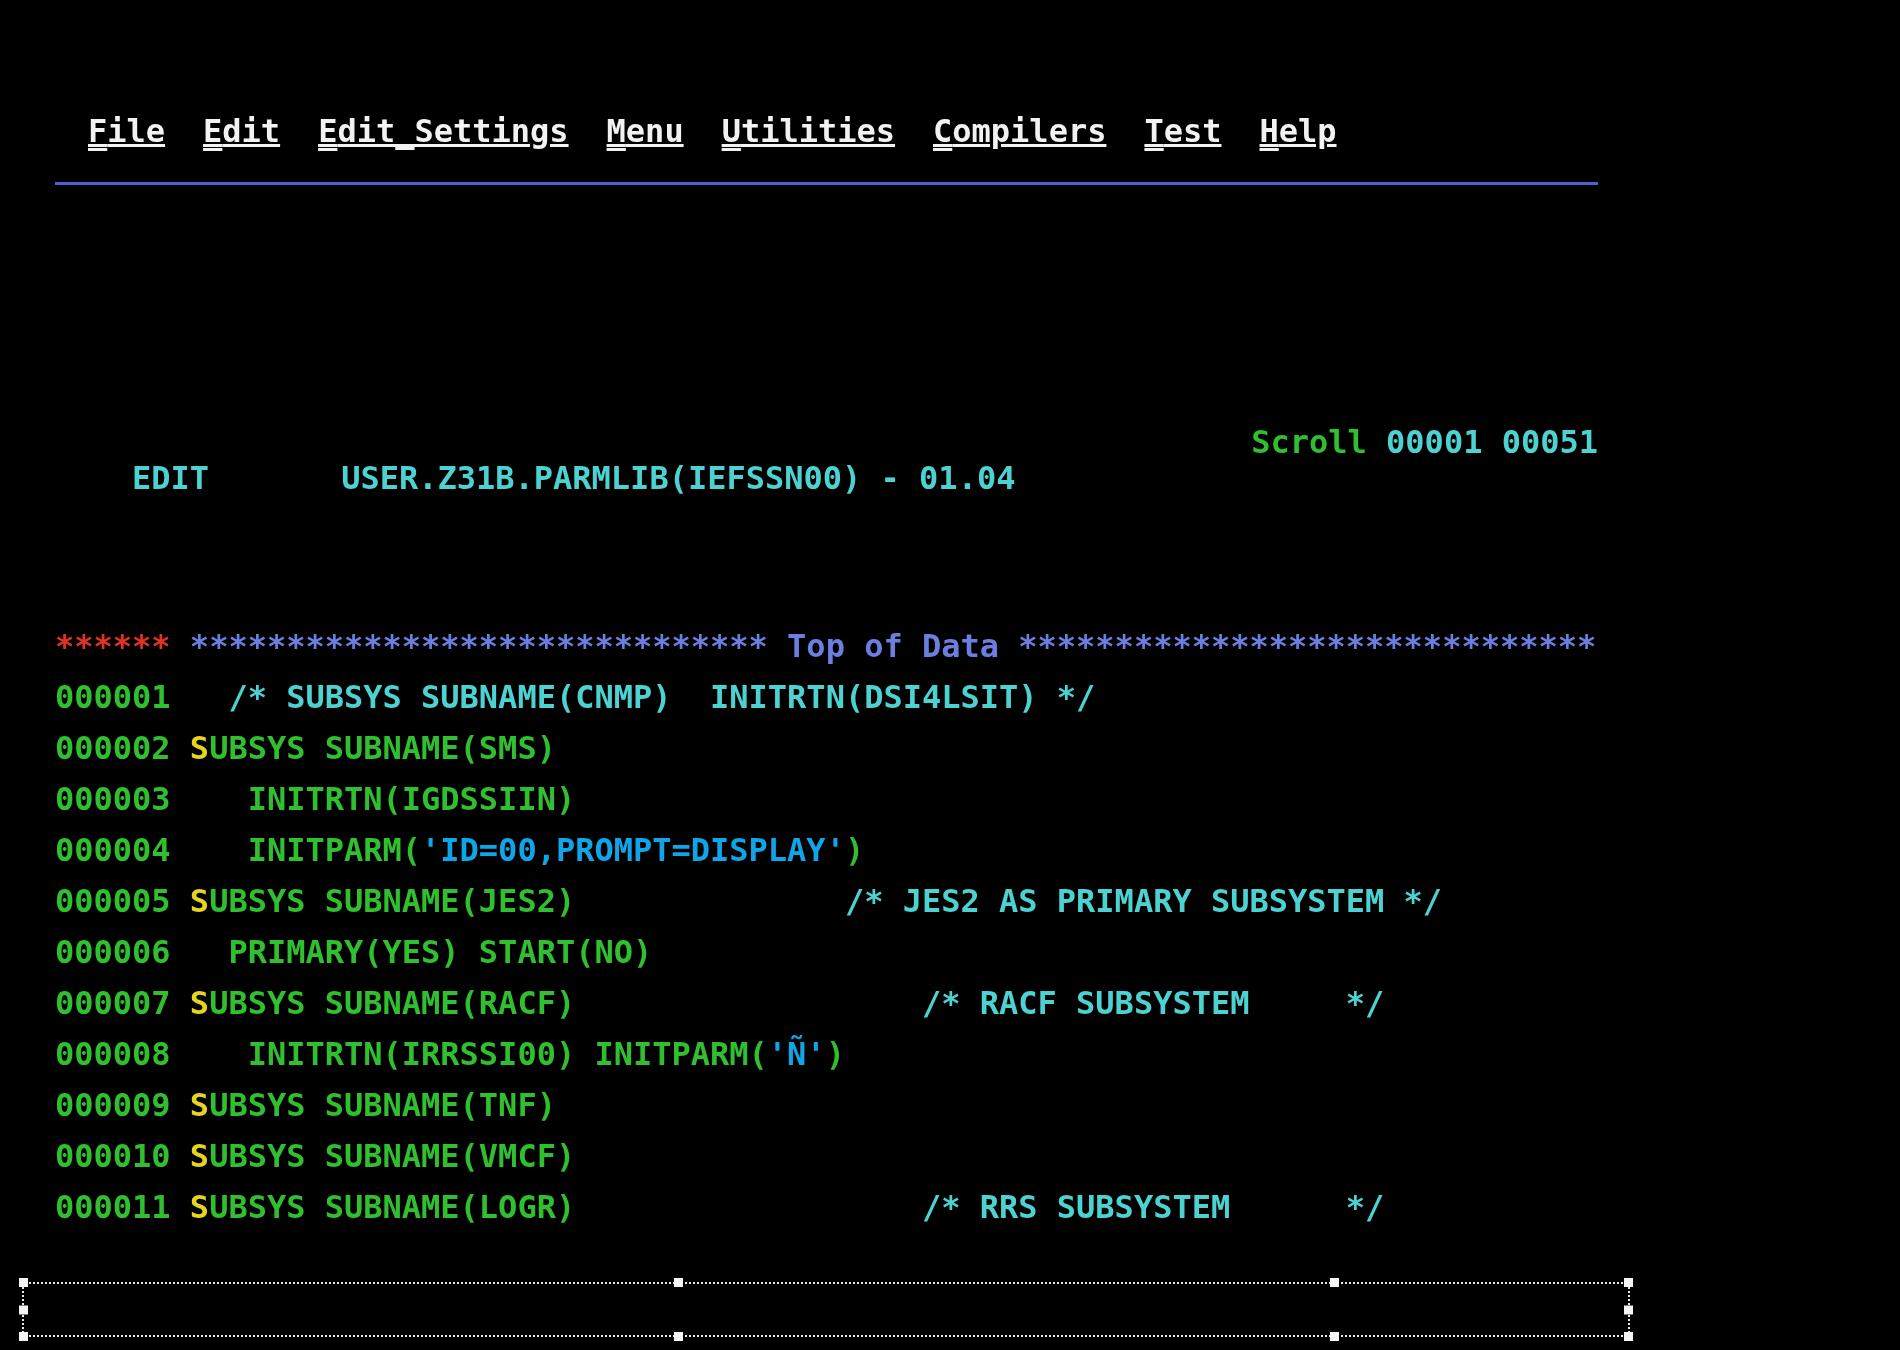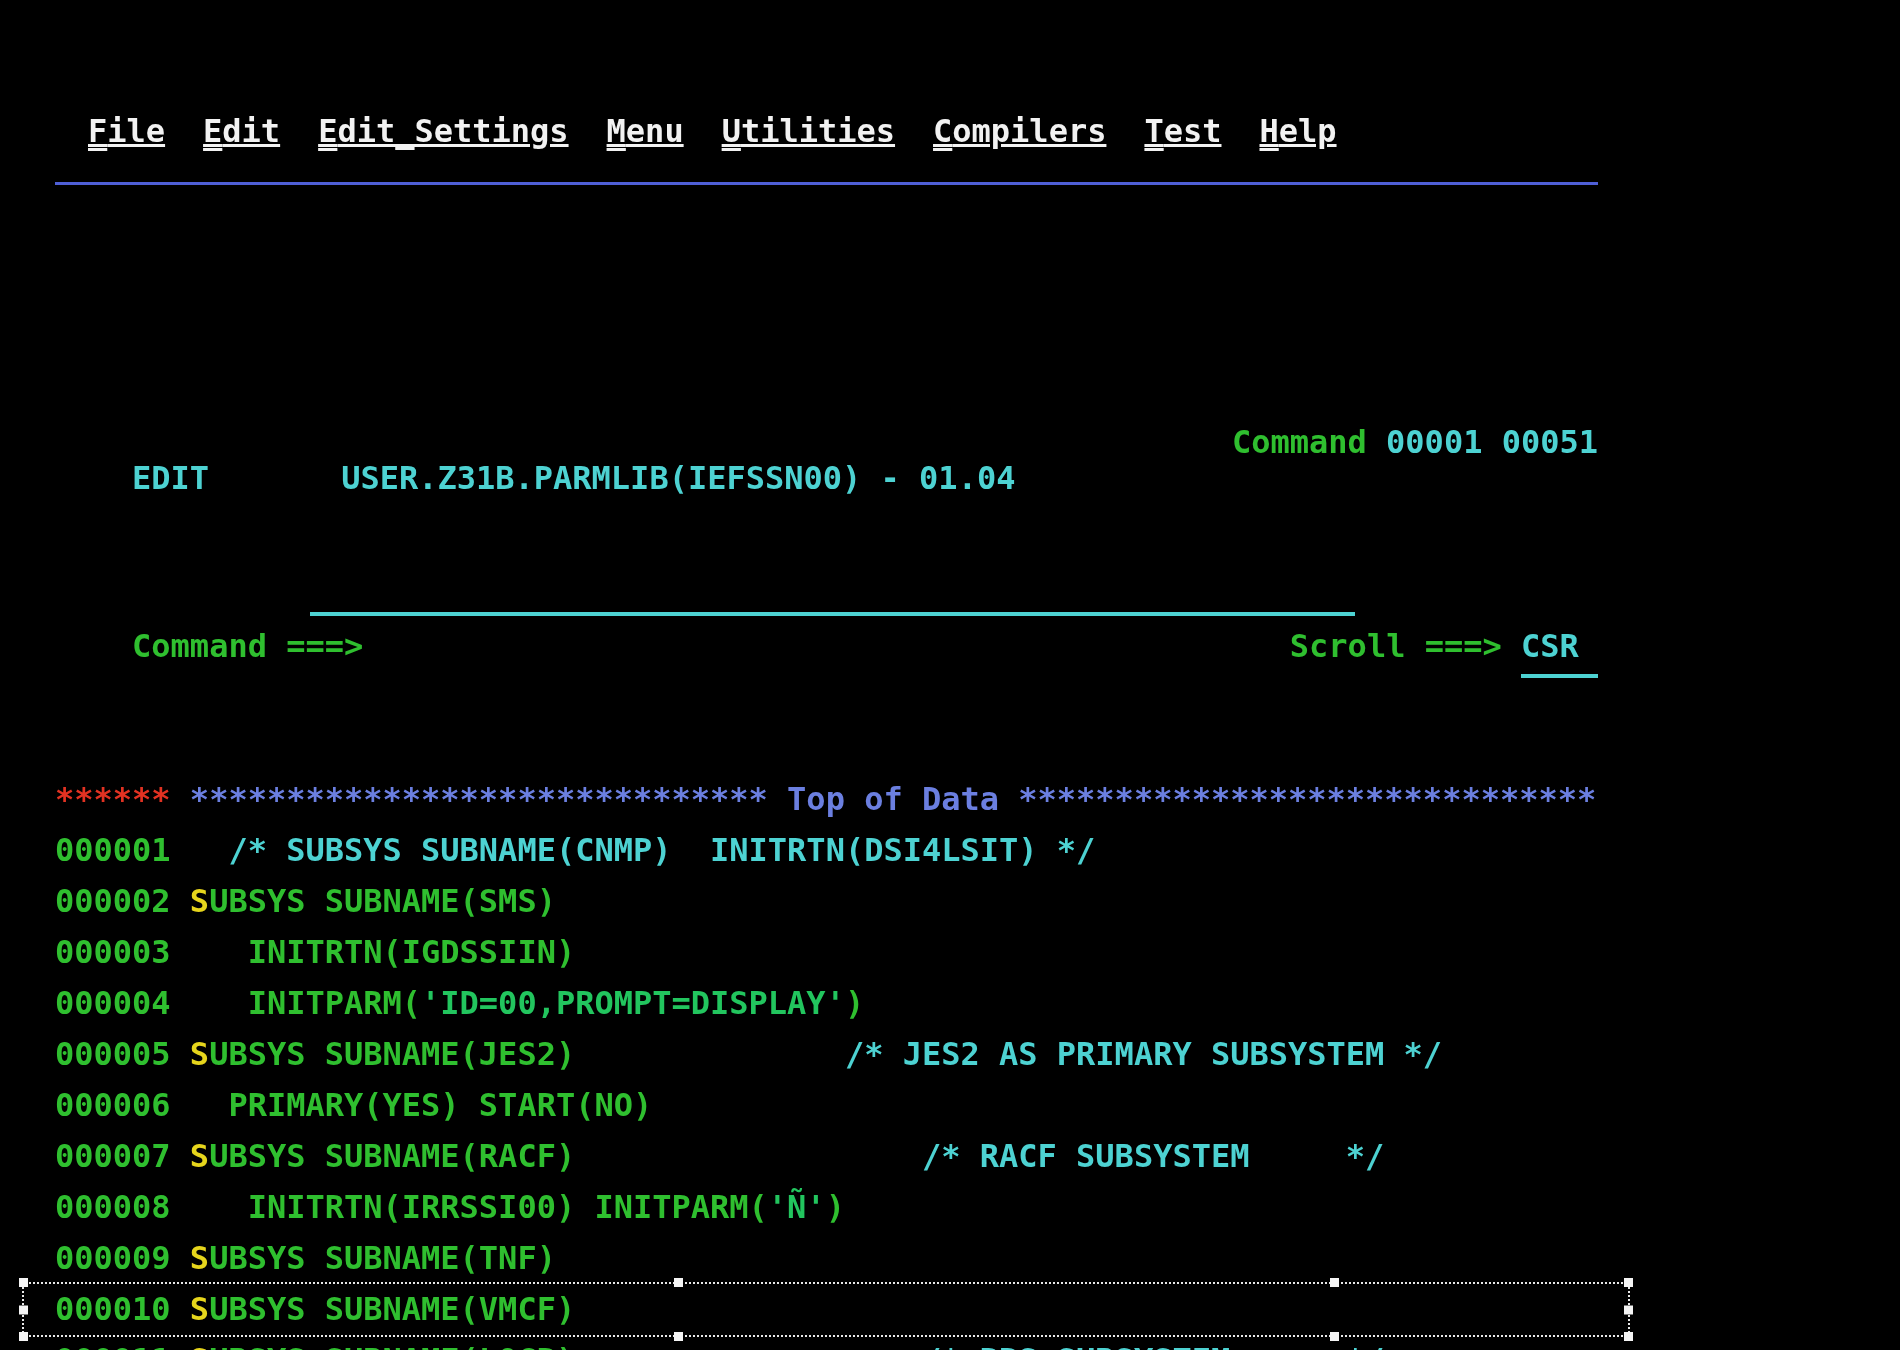--- a/index.html
+++ b/index.html
@@ -1,20 +1,20 @@
 <!DOCTYPE html>
 <html><head>
 <meta charset="utf-8">
 <style>
   html,body{margin:0;padding:0;background:#000;}
   body{width:1900px;height:1350px;position:relative;overflow:hidden;
        font-family:"DejaVu Sans Mono","Liberation Mono",monospace;font-weight:bold;}
   .green{color:#2fbf2f}
   .turq{color:#4dd2d2}
-  .white{color:#22c55e}
+  .white{color:#0ea5e9}
   .yellow{color:#e6d51c}
   .red{color:#e23222}
   .blue{color:#6b7fe0}
 
   #menubar{position:absolute;top:112px;left:88px;display:flex;gap:38px;
            font-size:32px;color:#f2f2f2;white-space:pre;}
   .menu-item{cursor:default;text-decoration:underline;}
   .mnemonic{text-decoration:underline;text-decoration-thickness:3px;text-underline-offset:6px;}
 
   #separator{position:absolute;top:182px;left:55px;width:1543px;height:3px;background:#4f5fd6;}
@@ -44,30 +44,24 @@
 
 <div id="menubar"><span class="menu-item"><span class="mnemonic">F</span>ile</span><span class="menu-item"><span class="mnemonic">E</span>dit</span><span class="menu-item"><span class="mnemonic">E</span>dit_Settings</span><span class="menu-item"><span class="mnemonic">M</span>enu</span><span class="menu-item"><span class="mnemonic">U</span>tilities</span><span class="menu-item"><span class="mnemonic">C</span>ompilers</span><span class="menu-item"><span class="mnemonic">T</span>est</span><span class="menu-item"><span class="mnemonic">H</span>elp</span></div>
 
 <div id="separator"></div>
 
 <div id="rows">
 
   <div class="row">
     <span class="turq">EDIT</span><span class="turq dataset">USER.Z31B.PARMLIB(IEFSSN00) - 01.04</span>
     <span class="right-cols">
-      <span class="green">Command </span><span class="turq">00001 00051</span>
+      <span class="green">Scroll </span><span class="turq">00001 00051</span>
     </span>
   </div>
 
-  <div class="row">
-    <span class="green">Command ===&gt; </span><span id="cmd-underline"></span>
-    <span class="scroll-part">
-      <span class="green">Scroll ===&gt; </span><span class="turq scroll-field">CSR</span>
-    </span>
-  </div>
 
   <div id="editor-lines"><div class="row"><span class="red">******</span><span class="blue"> ******************************</span><span class="blue"> Top of Data </span><span class="blue">******************************</span></div><div class="row"><span class="green">000001 </span><span class="turq">  /* SUBSYS SUBNAME(CNMP)  INITRTN(DSI4LSIT) */</span></div><div class="row"><span class="green">000002 </span><span class="yellow">S</span><span class="green">UBSYS SUBNAME(SMS)</span></div><div class="row"><span class="green">000003 </span><span class="green">   INITRTN(IGDSSIIN)</span></div><div class="row"><span class="green">000004 </span><span class="green">   INITPARM(</span><span class="white">'ID=00,PROMPT=DISPLAY'</span><span class="green">)</span></div><div class="row"><span class="green">000005 </span><span class="yellow">S</span><span class="green">UBSYS SUBNAME(JES2)</span><span class="green">              </span><span class="turq">/* JES2 AS PRIMARY SUBSYSTEM */</span></div><div class="row"><span class="green">000006 </span><span class="green">  PRIMARY(YES) START(NO)</span></div><div class="row"><span class="green">000007 </span><span class="yellow">S</span><span class="green">UBSYS SUBNAME(RACF)</span><span class="green">                  </span><span class="turq">/* RACF SUBSYSTEM     */</span></div><div class="row"><span class="green">000008 </span><span class="green">   INITRTN(IRRSSI00) INITPARM(</span><span class="white">'Ñ'</span><span class="green">)</span></div><div class="row"><span class="green">000009 </span><span class="yellow">S</span><span class="green">UBSYS SUBNAME(TNF)</span></div><div class="row"><span class="green">000010 </span><span class="yellow">S</span><span class="green">UBSYS SUBNAME(VMCF)</span></div><div class="row"><span class="green">000011 </span><span class="yellow">S</span><span class="green">UBSYS SUBNAME(LOGR)</span><span class="green">                  </span><span class="turq">/* RRS SUBSYSTEM      */</span></div></div>
 </div>
 
 <div id="selection">
   <span class="handle h-tl"></span>
   <span class="handle h-ml"></span>
   <span class="handle h-bl"></span>
   <span class="handle h-tc"></span>
   <span class="handle h-bc"></span>

